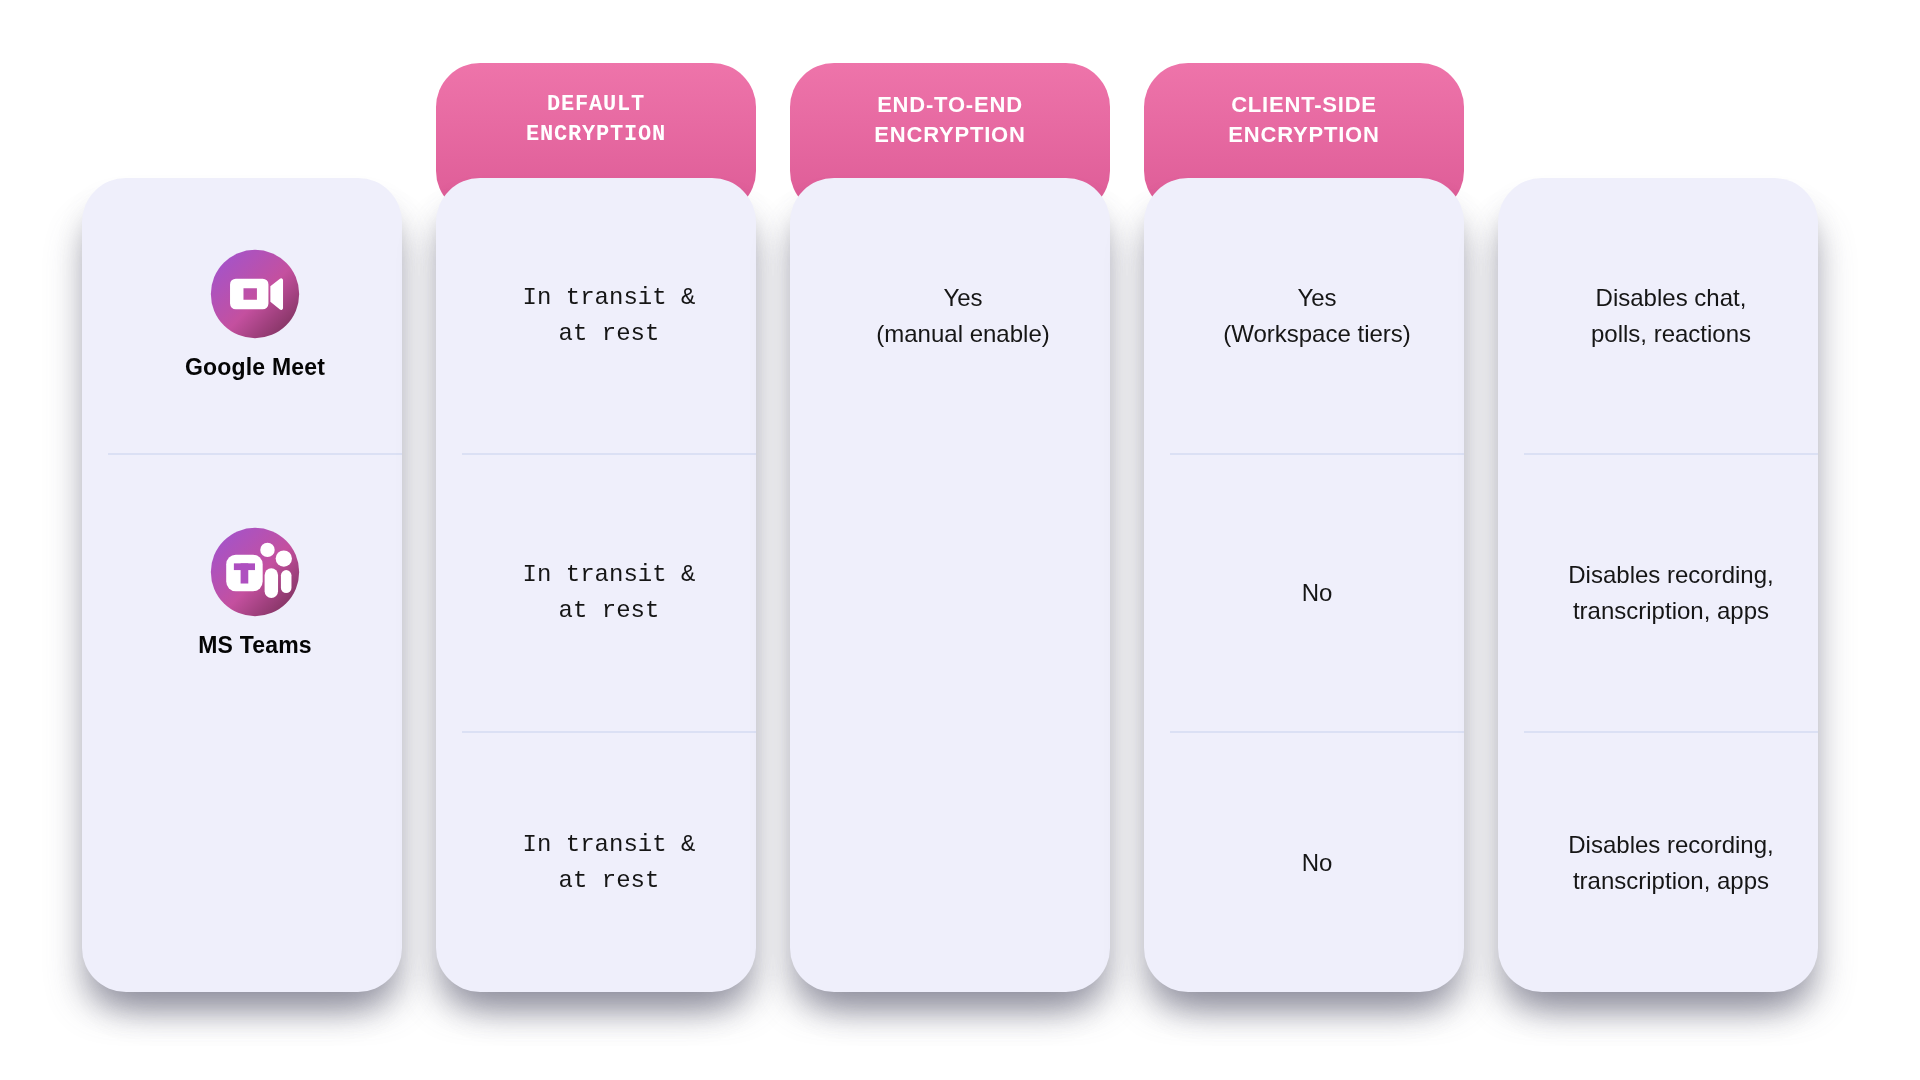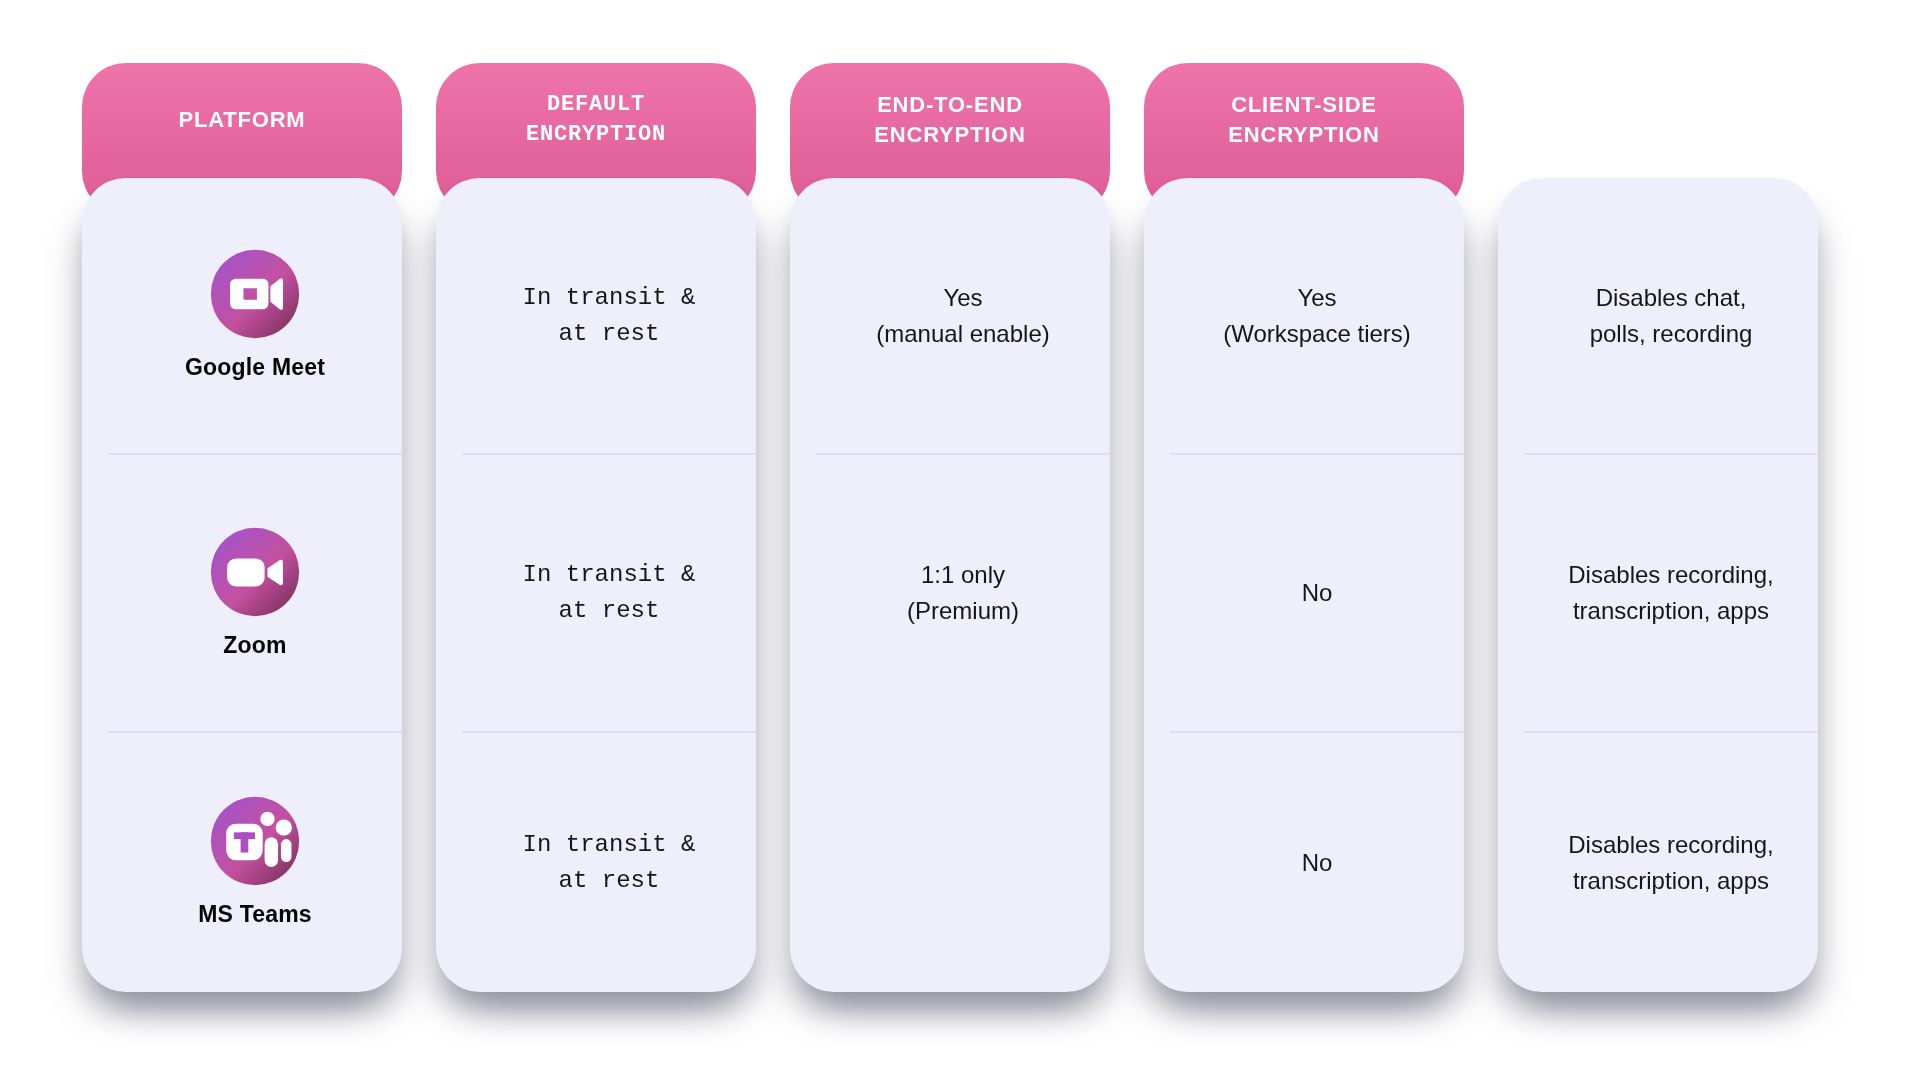--- a/index.html
+++ b/index.html
@@ -49,54 +49,38 @@
   .platform-cell{gap:8px;}
   .platform-icon{width:96px;height:96px;display:block;}
   .platform-label{font-weight:bold;font-size:23px;color:#050505;letter-spacing:0.2px;}
 </style>
 </head>
 <body>
 
 <div class="stage">
 
   <div class="col col-1">
-    <div class="col-header">PLATFORM</div>
     <div class="col-body">
 
       <div class="cell platform-cell">
         <svg class="platform-icon" viewBox="0 0 100 100">
           <defs>
             <linearGradient id="g1" x1="0" y1="0" x2="1" y2="1">
               <stop offset="0" stop-color="#9d54d3"></stop>
                 <stop offset="0.55" stop-color="#c4509f"></stop>
                 <stop offset="1" stop-color="#6e2b50"></stop>
             </linearGradient>
           </defs>
           <circle cx="50" cy="50" r="46" fill="url(#g1)"></circle>
           <path fill="#ffffff" fill-rule="evenodd" d="M30,34 h28 a6,6 0 0 1 6,6 v20 a6,6 0 0 1 -6,6 h-28 a6,6 0 0 1 -6,-6 v-20 a6,6 0 0 1 6,-6 z M38,44 h14 v12 h-14 z"></path>
           <path fill="#ffffff" d="M66,42 l10,-8 a2,2 0 0 1 3.2,1.6 v29 a2,2 0 0 1 -3.2,1.6 l-10,-8 z"></path>
         </svg>
         <span class="platform-label">Google Meet</span>
       </div>
 
-      <div class="cell platform-cell">
-        <svg class="platform-icon" viewBox="0 0 100 100">
-          <defs>
-            <linearGradient id="g2" x1="0" y1="0" x2="1" y2="1">
-              <stop offset="0" stop-color="#9d54d3"></stop>
-                <stop offset="0.55" stop-color="#c4509f"></stop>
-                <stop offset="1" stop-color="#6e2b50"></stop>
-            </linearGradient>
-          </defs>
-          <circle cx="50" cy="50" r="46" fill="url(#g2)"></circle>
-          <rect x="21" y="36" width="39" height="29" rx="9" fill="#ffffff"></rect>
-          <path fill="#ffffff" d="M63,46 l13,-8.5 a2,2 0 0 1 3.1,1.7 v22.6 a2,2 0 0 1 -3.1,1.7 l-13,-8.5 z"></path>
-        </svg>
-        <span class="platform-label">Zoom</span>
-      </div>
 
       <div class="cell platform-cell">
         <svg class="platform-icon" viewBox="0 0 100 100">
           <defs>
             <linearGradient id="g3" x1="0" y1="0" x2="1" y2="1">
               <stop offset="0" stop-color="#9d54d3"></stop>
                 <stop offset="0.55" stop-color="#c4509f"></stop>
                 <stop offset="1" stop-color="#6e2b50"></stop>
             </linearGradient>
           </defs>
@@ -127,40 +111,38 @@
 at rest</div>
     </div>
   </div>
 
   <div class="col col-3">
     <div class="col-header">END-TO-END
 ENCRYPTION</div>
     <div class="col-body">
       <div class="cell">Yes
 (manual enable)</div>
-      <div class="cell">1:1 only
-(Premium)</div>
     </div>
   </div>
 
   <div class="col col-4">
     <div class="col-header">CLIENT-SIDE
 ENCRYPTION</div>
     <div class="col-body">
       <div class="cell">Yes
 (Workspace tiers)</div>
       <div class="cell">No</div>
       <div class="cell">No</div>
     </div>
   </div>
 
   <div class="col col-5">
     <div class="col-body">
       <div class="cell">Disables chat,
-polls, recording</div>
+polls, reactions</div>
       <div class="cell">Disables recording,
 transcription, apps</div>
       <div class="cell">Disables recording,
 transcription, apps</div>
     </div>
   </div>
 
 </div>
 
 </body></html>

